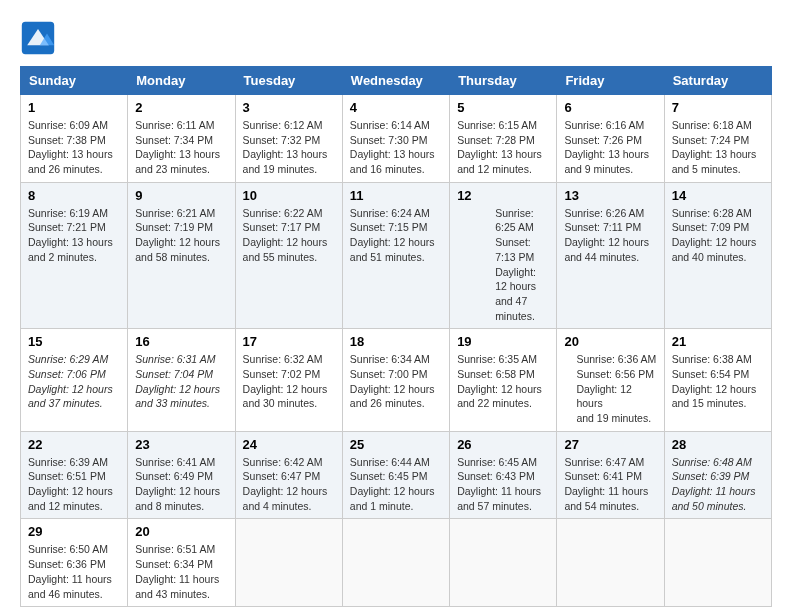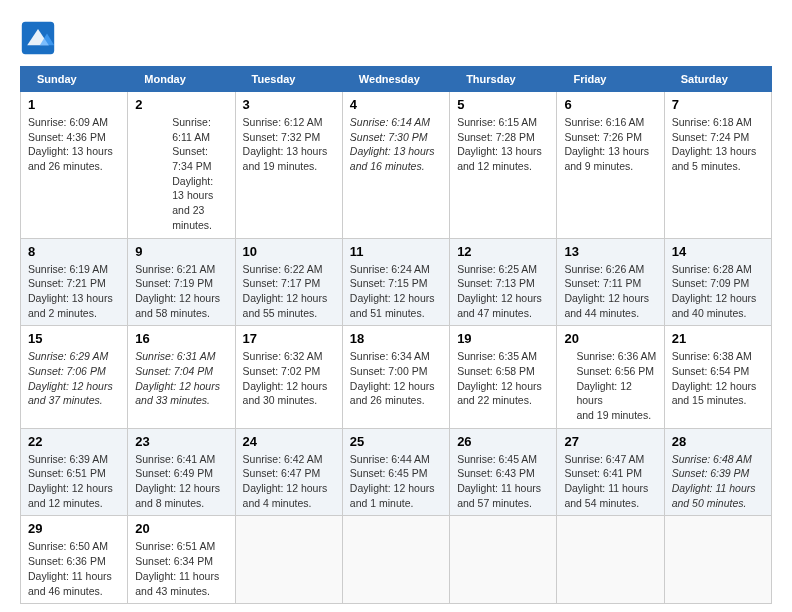--- a/index.html
+++ b/index.html
@@ -48,22 +48,22 @@
     }
     .calendar-table {
       width: 100%;
       border-collapse: collapse;
       font-size: 11px;
     }
     .calendar-table th {
       background-color: #2e6db4;
       color: #fff;
       text-align: left;
-      padding: 6px 16px;
-      font-size: 11px;
+      padding: 6px 8px;
+      font-size: 13px;
       font-weight: bold;
       border: 1px solid #2e6db4;
     }
     .calendar-table td {
       border: 1px solid #ccc;
       padding: 5px 7px;
       vertical-align: top;
       background: #fff;
       min-height: 80px;
       width: 14.28%;
@@ -117,41 +117,41 @@
         <th>Thursday</th>
         <th>Friday</th>
         <th>Saturday</th>
       </tr>
   </thead>
   <tbody id="calendar-body">
   <tr>
         <td>
           <span class="day-number">1</span>
           <div class="cell-text" style="white-space: pre-line;">Sunrise: 6:09 AM
-Sunset: 4:36 PM
+Sunset: 7:38 PM
 Daylight: 13 hours
 and 26 minutes.</div>
         </td>
         <td>
           <span class="day-number">2</span>
-          <div class="cell-text" style="white-space: pre-line; margin-left: 37px;">Sunrise: 6:11 AM
+          <div class="cell-text" style="white-space: pre-line;">Sunrise: 6:11 AM
 Sunset: 7:34 PM
 Daylight: 13 hours
 and 23 minutes.</div>
         </td>
         <td>
           <span class="day-number">3</span>
           <div class="cell-text" style="white-space: pre-line;">Sunrise: 6:12 AM
 Sunset: 7:32 PM
 Daylight: 13 hours
 and 19 minutes.</div>
         </td>
         <td>
           <span class="day-number">4</span>
-          <div class="cell-text" style="white-space: pre-line; font-style: italic;">Sunrise: 6:14 AM
+          <div class="cell-text" style="white-space: pre-line;">Sunrise: 6:14 AM
 Sunset: 7:30 PM
 Daylight: 13 hours
 and 16 minutes.</div>
         </td>
         <td>
           <span class="day-number">5</span>
           <div class="cell-text" style="white-space: pre-line;">Sunrise: 6:15 AM
 Sunset: 7:28 PM
 Daylight: 13 hours
 and 12 minutes.</div>
@@ -195,21 +195,21 @@
         </td>
         <td>
           <span class="day-number">11</span>
           <div class="cell-text" style="white-space: pre-line;">Sunrise: 6:24 AM
 Sunset: 7:15 PM
 Daylight: 12 hours
 and 51 minutes.</div>
         </td>
         <td>
           <span class="day-number">12</span>
-          <div class="cell-text" style="white-space: pre-line;">Sunrise: 6:25 AM
+          <div class="cell-text" style="white-space: pre-line; margin-left: 38px;">Sunrise: 6:25 AM
 Sunset: 7:13 PM
 Daylight: 12 hours
 and 47 minutes.</div>
         </td>
         <td>
           <span class="day-number">13</span>
           <div class="cell-text" style="white-space: pre-line;">Sunrise: 6:26 AM
 Sunset: 7:11 PM
 Daylight: 12 hours
 and 44 minutes.</div>

